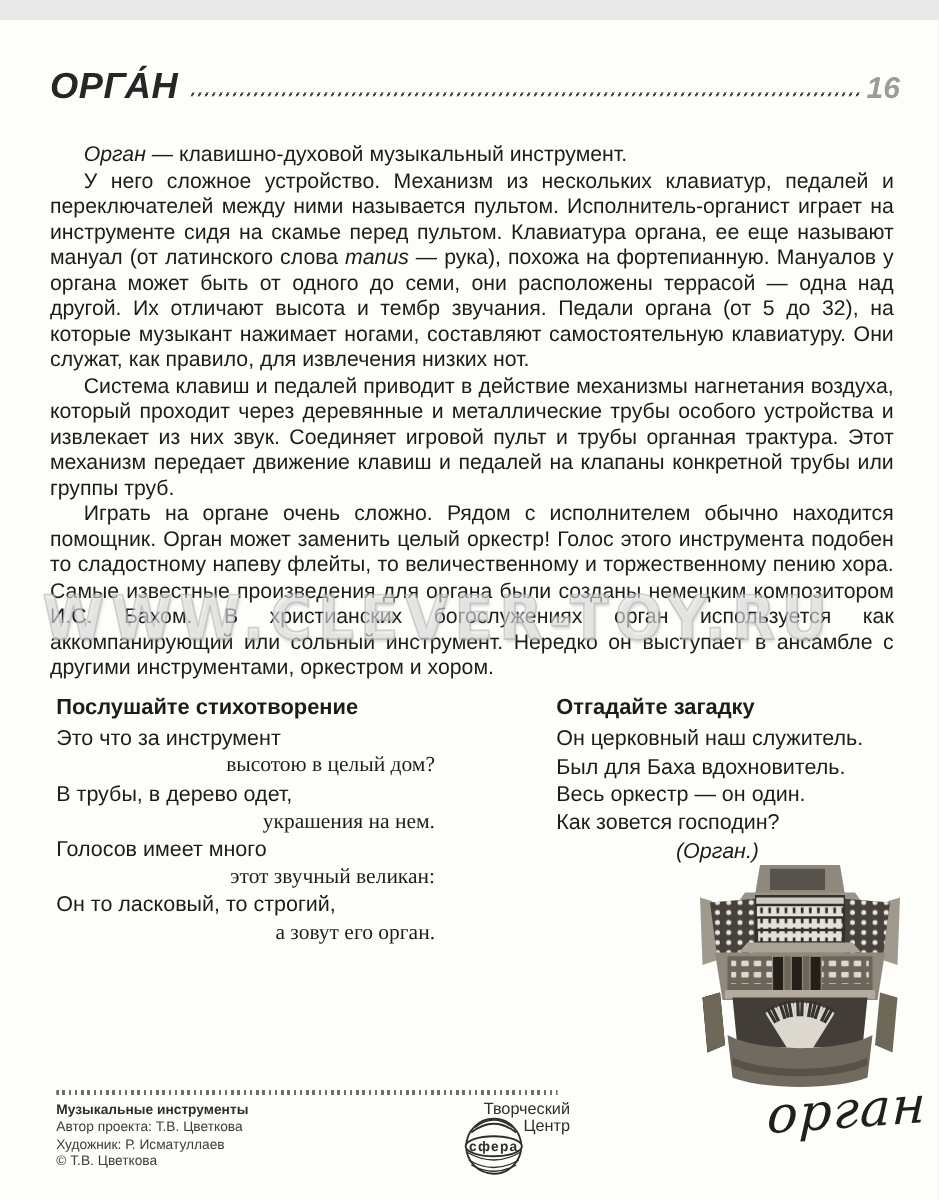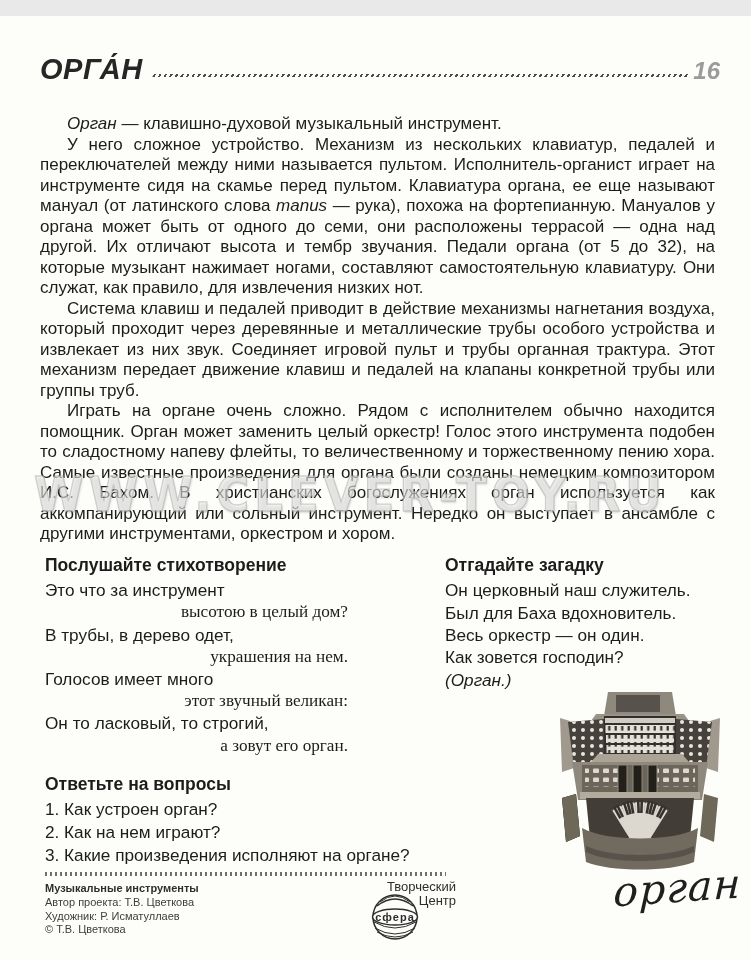--- a/index.html
+++ b/index.html
@@ -25,21 +25,21 @@
     font-family:"DejaVu Sans",sans-serif;font-weight:bold;font-size:45px;letter-spacing:5px;
     color:rgba(235,235,235,.55);-webkit-text-stroke:1.3px rgba(175,175,175,.55);
     text-shadow:1px 2px 2px rgba(120,120,120,.25);transform:scaleY(1.08);pointer-events:none;
   }
   
   .sec-head{font-weight:bold;font-size:17.5px;margin:0 0 3px 0;}
   .poem{position:absolute;top:538px;left:45px;width:303px;font-size:17.2px;line-height:22.2px;}
   .poem .line{white-space:nowrap;}
   .poem .r{text-align:right;white-space:nowrap;font-family:Liberation Serif, serif;}
   .riddle{position:absolute;top:538px;left:445px;width:258px;font-size:17.2px;line-height:22.3px;}
-  .riddle .answer{text-align:left;font-style:italic;margin-top:1px;}
+  .riddle .answer{text-align:center;font-style:italic;margin-top:1px;}
   .questions{position:absolute;top:757px;left:45px;width:420px;font-size:17.2px;line-height:23px;}
   .questions .sec-head{margin-bottom:2px;}
   
   .figure{position:absolute;left:552px;top:670px;width:176px;height:186px;}
   .caption{
     position:absolute;left:605px;top:848px;width:145px;text-align:center;
     font-family:"DejaVu Serif",serif;font-style:italic;font-size:41px;color:#1f1f1f;
     transform:rotate(-4deg) skewX(-6deg);letter-spacing:1px;
   }
   
@@ -88,26 +88,20 @@
 
   <div class="riddle">
     <div class="sec-head">Отгадайте загадку</div>
     <div class="line">Он церковный наш служитель.</div>
     <div class="line">Был для Баха вдохновитель.</div>
     <div class="line">Весь оркестр — он один.</div>
     <div class="line">Как зовется господин?</div>
     <div class="answer">(Орган.)</div>
   </div>
 
-  <div class="questions">
-    <div class="sec-head">Ответьте на вопросы</div>
-    <div>1. Как устроен орган?</div>
-    <div>2. Как на нем играют?</div>
-    <div>3. Какие произведения исполняют на органе?</div>
-  </div>
 
   <div class="figure">
     <svg width="176" height="186" viewBox="0 0 176 186">
       <defs>
         <pattern id="dots" width="9" height="8" patternUnits="userSpaceOnUse">
           <circle cx="4" cy="4" r="2" fill="#e9e6df"></circle>
         </pattern>
         <pattern id="keys" width="6.5" height="8" patternUnits="userSpaceOnUse">
           <rect width="6.5" height="8" fill="#e4e1d9"></rect>
           <rect x="4.2" y="0" width="2.1" height="4.6" fill="#2c2a26"></rect>

